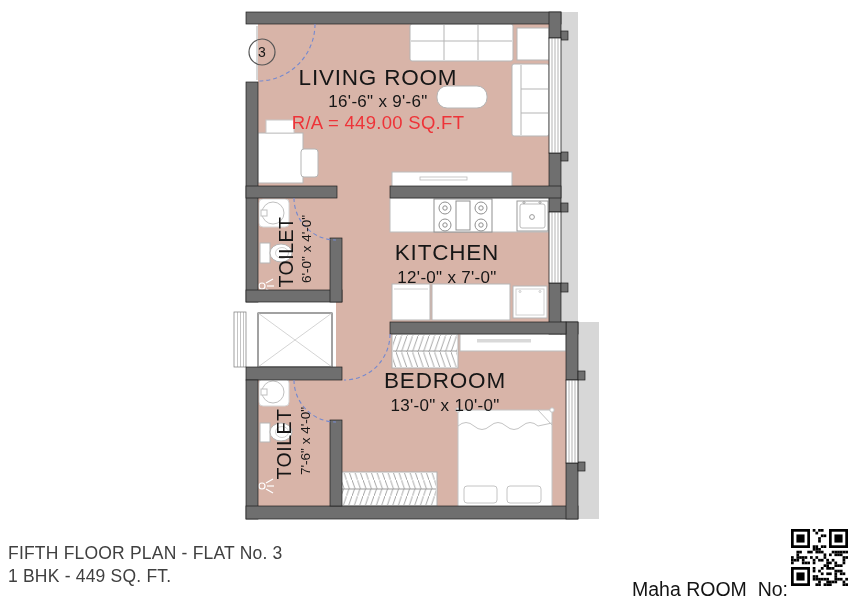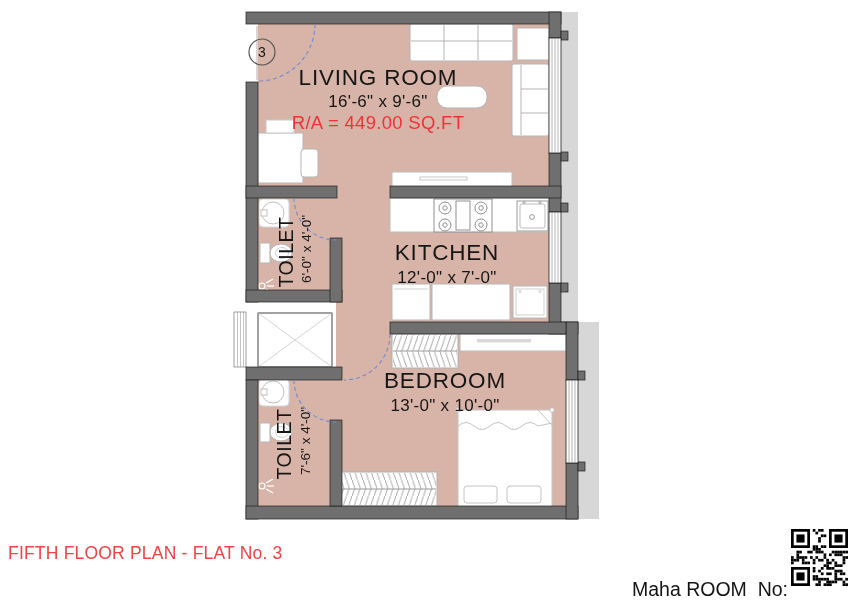--- a/index.html
+++ b/index.html
@@ -1,19 +1,19 @@
 <!DOCTYPE html>
 <html><head>
 <meta charset="utf-8">
 <style>
   html,body{margin:0;padding:0;background:#ffffff;}
   .stage{position:relative;width:850px;height:600px;background:#fff;overflow:hidden;
          font-family:"Liberation Sans", sans-serif;}
   .plan-svg{position:absolute;left:0;top:0;}
-  .footer-left{position:absolute;left:8px;top:542px;color:#ef4444;font-size:17.5px;
+  .footer-left{position:absolute;left:8px;top:542px;color:#404040;font-size:17.5px;
                line-height:23px;letter-spacing:.2px;}
   .footer-right{position:absolute;left:555px;top:529px;width:233px;text-align:right;
                 color:#141414;font-size:19.5px;line-height:24px;white-space:pre;}
   .qr-box{position:absolute;left:791px;top:529px;}
   svg text{fill:#161616;}
   .room-label{font-size:22.5px;letter-spacing:.8px;}
   .room-dims{font-size:17px;letter-spacing:.3px;}
   .area-note{font-size:18.5px;letter-spacing:.3px;fill:#ee3338;}
   .toilet-label{font-size:19.5px;letter-spacing:.5px;}
   .toilet-dims{font-size:13.5px;}
@@ -252,20 +252,21 @@
 
   <text class="toilet-label" transform="translate(293,252) rotate(-90)" text-anchor="middle">TOILET</text>
   <text class="toilet-dims" transform="translate(311,249) rotate(-90)" text-anchor="middle">6'-0" x 4'-0"</text>
 
   <text class="toilet-label" transform="translate(291,444) rotate(-90)" text-anchor="middle">TOILET</text>
   <text class="toilet-dims" transform="translate(310,441) rotate(-90)" text-anchor="middle">7'-6" x 4'-0"</text>
 </svg>
 
   <div class="footer-left">
     <div>FIFTH FLOOR PLAN - FLAT No. 3</div>
+    <div>1 BHK - 449 SQ. FT.</div>
   </div>
 
   <div class="footer-right">
     <div>Maha ROOM  No:</div>
     
   </div>
 
   <svg class="qr-box" id="qr" width="57" height="57" viewBox="0 0 57 57">
     <rect x="0" y="0" width="57" height="57" fill="#ffffff"></rect>
   <rect x="21.714285714285715" y="0" width="2.7142857142857144" height="2.7142857142857144" fill="#000"></rect>

